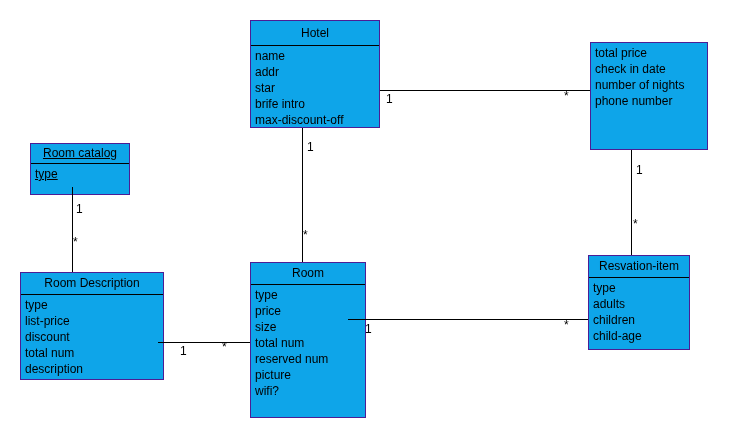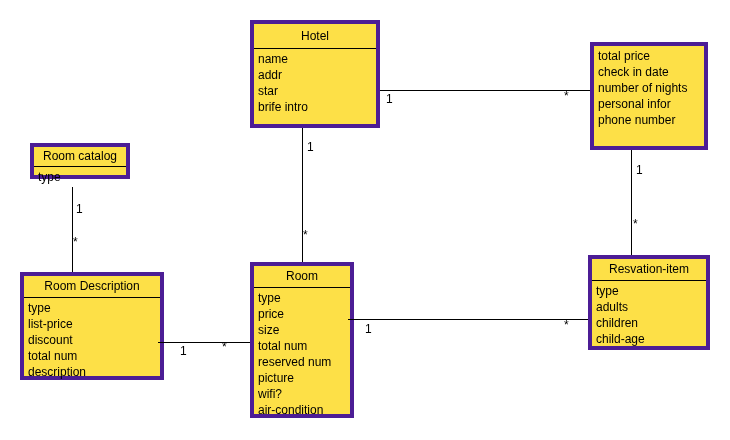--- a/index.html
+++ b/index.html
@@ -15,22 +15,22 @@
   }
   .canvas {
     position: relative;
     width: 730px;
     height: 440px;
     background: #ffffff;
     overflow: hidden;
   }
   .entity {
     position: absolute;
-    border: 4px solid #4c1d95;
-    background: #fde047;
+    border: 1px solid #4c1d95;
+    background: #0ea5e9;
     box-sizing: border-box;
   }
   .entity-title {
     border-bottom: 1px solid #000000;
     text-align: center;
     font-size: 12px;
     height: 21px;
     line-height: 21px;
     white-space: nowrap;
     overflow: hidden;
@@ -63,66 +63,65 @@
 
 <div class="canvas">
 
   <div class="entity" style="left:250px; top:20px; width:130px; height:108px;">
     <div class="entity-title" style="height:24px; line-height:24px;">Hotel</div>
     <div class="entity-attrs">
       <div class="attr">name</div>
       <div class="attr">addr</div>
       <div class="attr">star</div>
       <div class="attr">brife intro</div>
+      <div class="attr">max-discount-off</div>
     </div>
   </div>
 
   <div class="entity" style="left:590px; top:42px; width:118px; height:108px;">
     <div class="entity-attrs">
       <div class="attr">total price</div>
       <div class="attr">check in date</div>
       <div class="attr">number of nights</div>
-      <div class="attr">personal infor</div>
       <div class="attr">phone number</div>
     </div>
   </div>
 
-  <div class="entity" style="left:30px; top:143px; width:100px; height:36px;">
+  <div class="entity" style="left:30px; top:143px; width:100px; height:52px;text-decoration:underline;">
     <div class="entity-title" style="height:19px; line-height:19px;">Room catalog</div>
     <div class="entity-attrs">
       <div class="attr">type</div>
     </div>
   </div>
 
   <div class="entity" style="left:20px; top:272px; width:144px; height:108px;">
     <div class="entity-title">Room Description</div>
     <div class="entity-attrs">
       <div class="attr">type</div>
       <div class="attr">list-price</div>
       <div class="attr">discount</div>
       <div class="attr">total num</div>
       <div class="attr">description</div>
     </div>
   </div>
 
-  <div class="entity" style="left:250px; top:262px; width:104px; height:156px;">
+  <div class="entity" style="left:250px; top:262px; width:116px; height:156px;">
     <div class="entity-title">Room</div>
     <div class="entity-attrs">
       <div class="attr">type</div>
       <div class="attr">price</div>
       <div class="attr">size</div>
       <div class="attr">total num</div>
       <div class="attr">reserved num</div>
       <div class="attr">picture</div>
       <div class="attr">wifi?</div>
-      <div class="attr">air-condition</div>
     </div>
   </div>
 
-  <div class="entity" style="left:588px; top:255px; width:122px; height:95px;">
+  <div class="entity" style="left:588px; top:255px; width:102px; height:95px;">
     <div class="entity-title">Resvation-item</div>
     <div class="entity-attrs">
       <div class="attr">type</div>
       <div class="attr">adults</div>
       <div class="attr">children</div>
       <div class="attr">child-age</div>
     </div>
   </div>
 
   <div class="connector h" style="left:380px; top:90px; width:210px;"></div>

